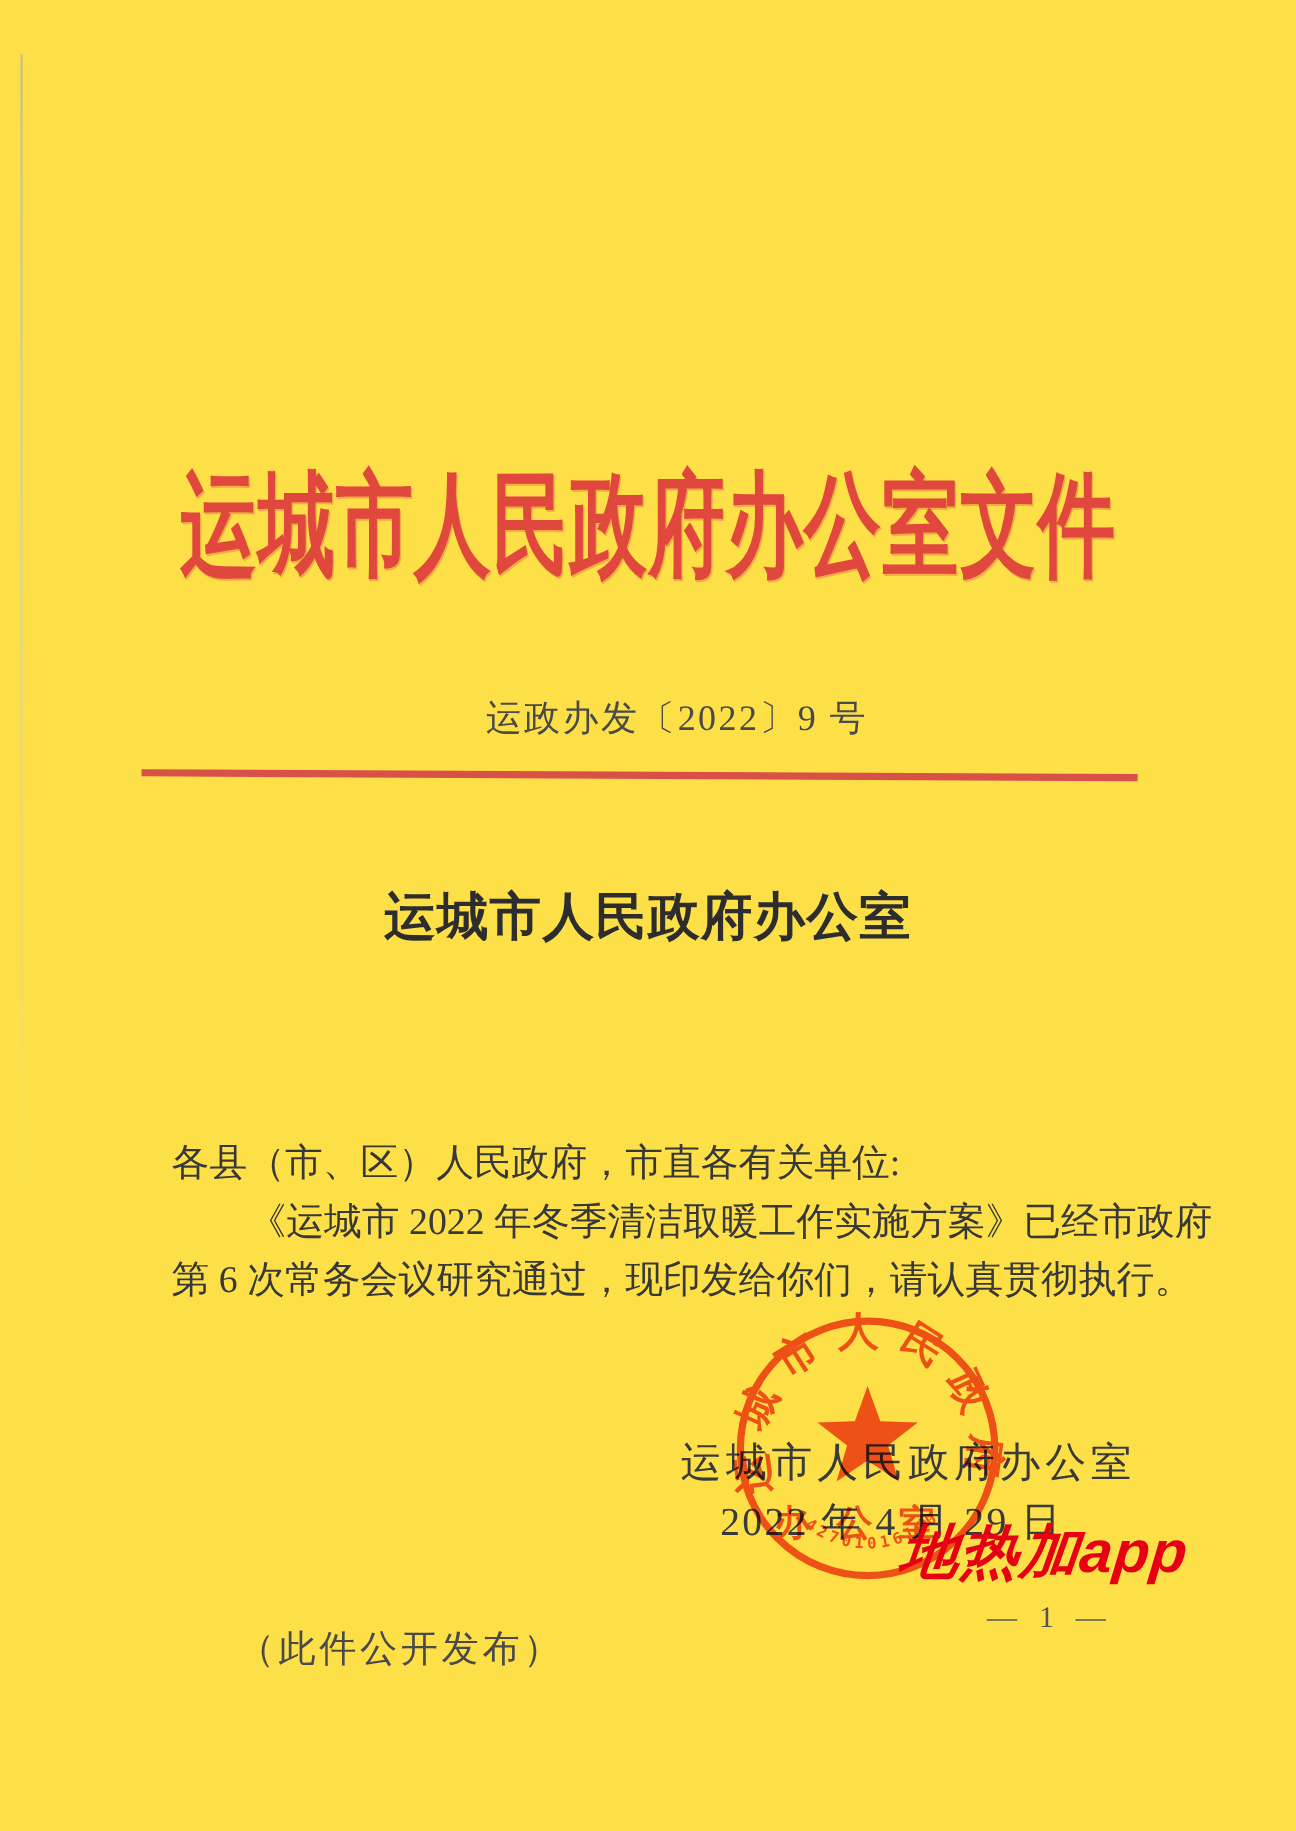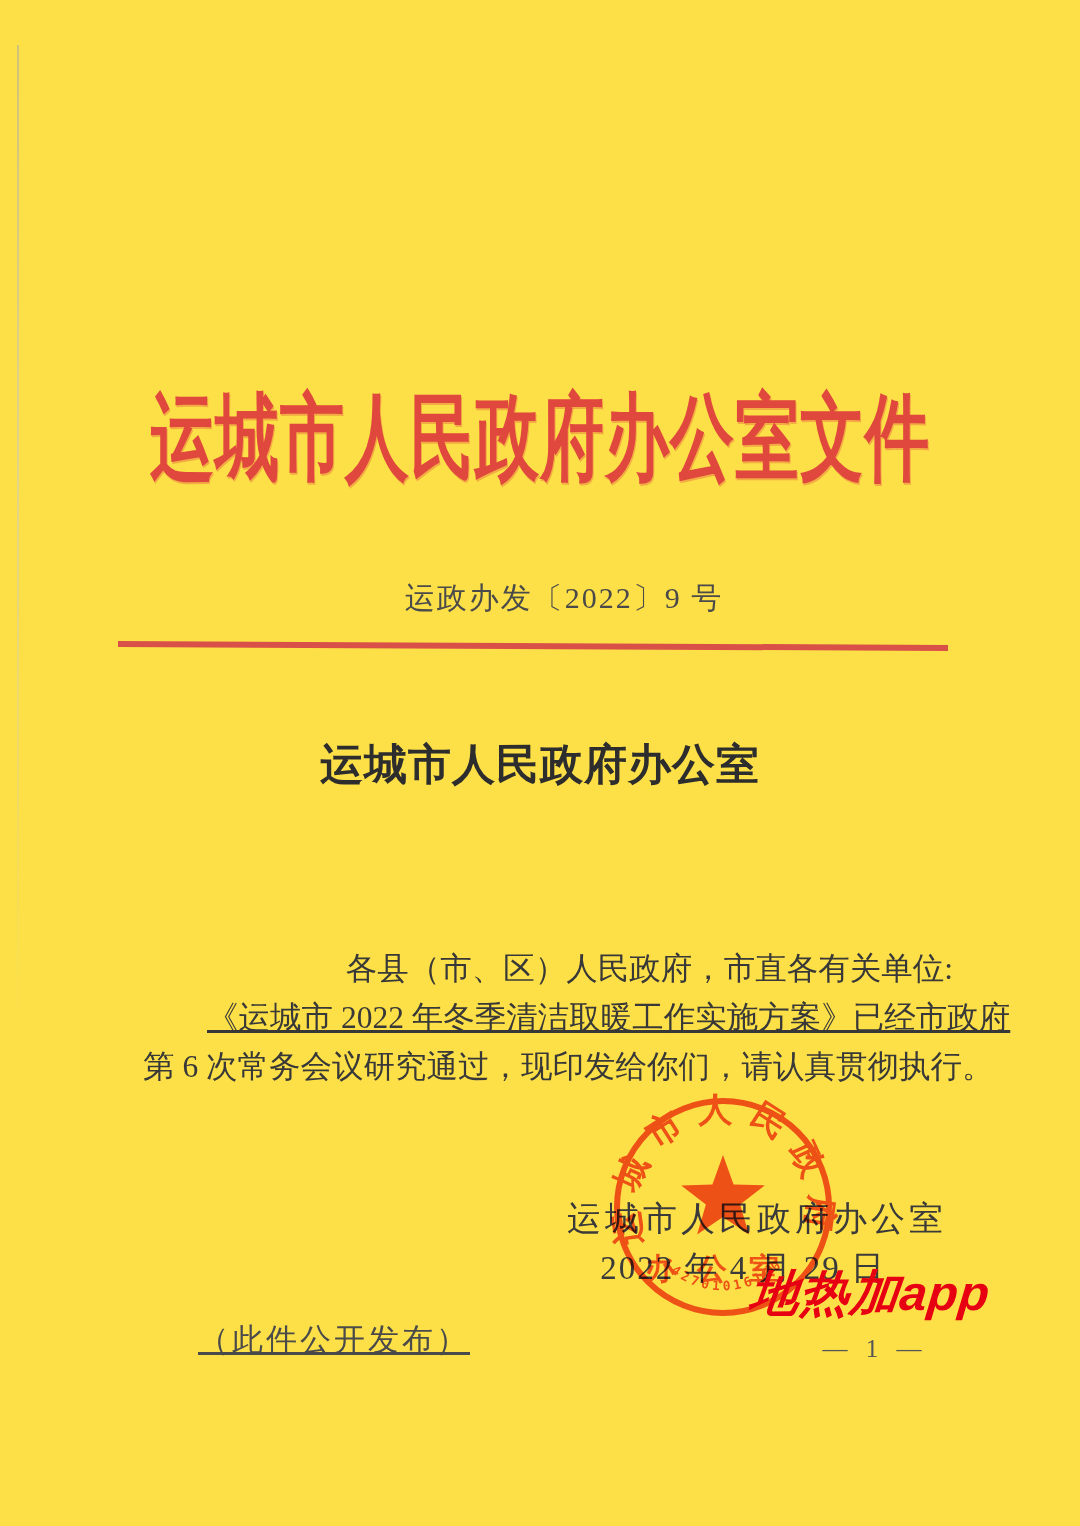--- a/index.html
+++ b/index.html
@@ -53,23 +53,22 @@
     line-height: 50px;
     letter-spacing: 1px;
     white-space: nowrap;
   }
   .body-text {
     position: absolute; top: 944px; left: 143px;
     width: 810px;
     font-size: 31.5px; color: #383838;
     line-height: 49px;
     white-space: nowrap;
-    text-align: right;
   }
-  .body-text p.indent { text-indent: 64px; text-decoration: underline; }
+  .body-text p.indent { text-indent: 64px; }
   .signature-org {
     position: absolute; top: 1196px; left: 557px;
     width: 400px; text-align: center;
     font-size: 34px; color: #3a3a3a;
     letter-spacing: 4px; white-space: nowrap;
   }
   .signature-date {
     position: absolute; top: 1246px; left: 557px;
     width: 372px; text-align: center;
     font-size: 33px; color: #3a3a3a;
@@ -85,23 +84,23 @@
   .watermark {
     position: absolute; left: 750px; top: 1261px;
     font-size: 49px; font-weight: 800; font-style: italic;
     color: #e60012;
     font-family: "Liberation Sans", "DejaVu Sans", sans-serif;
     transform: skewX(-6deg);
     white-space: nowrap;
     letter-spacing: 1px;
   }
   .public-note {
-    position: absolute; left: 198px; top: 1319px;
+    position: absolute; left: 198px; top: 1353px;
     font-size: 31px; color: #4a4a4a;
-    letter-spacing: 3px; white-space: nowrap; text-decoration: underline;
+    letter-spacing: 3px; white-space: nowrap;
   }
   .page-number {
     position: absolute; top: 1335px; left: 775px;
     width: 200px; text-align: center;
     font-size: 25px; color: #555555;
     letter-spacing: 6px; white-space: nowrap;
   }
 </style>
 </head>
 <body>

